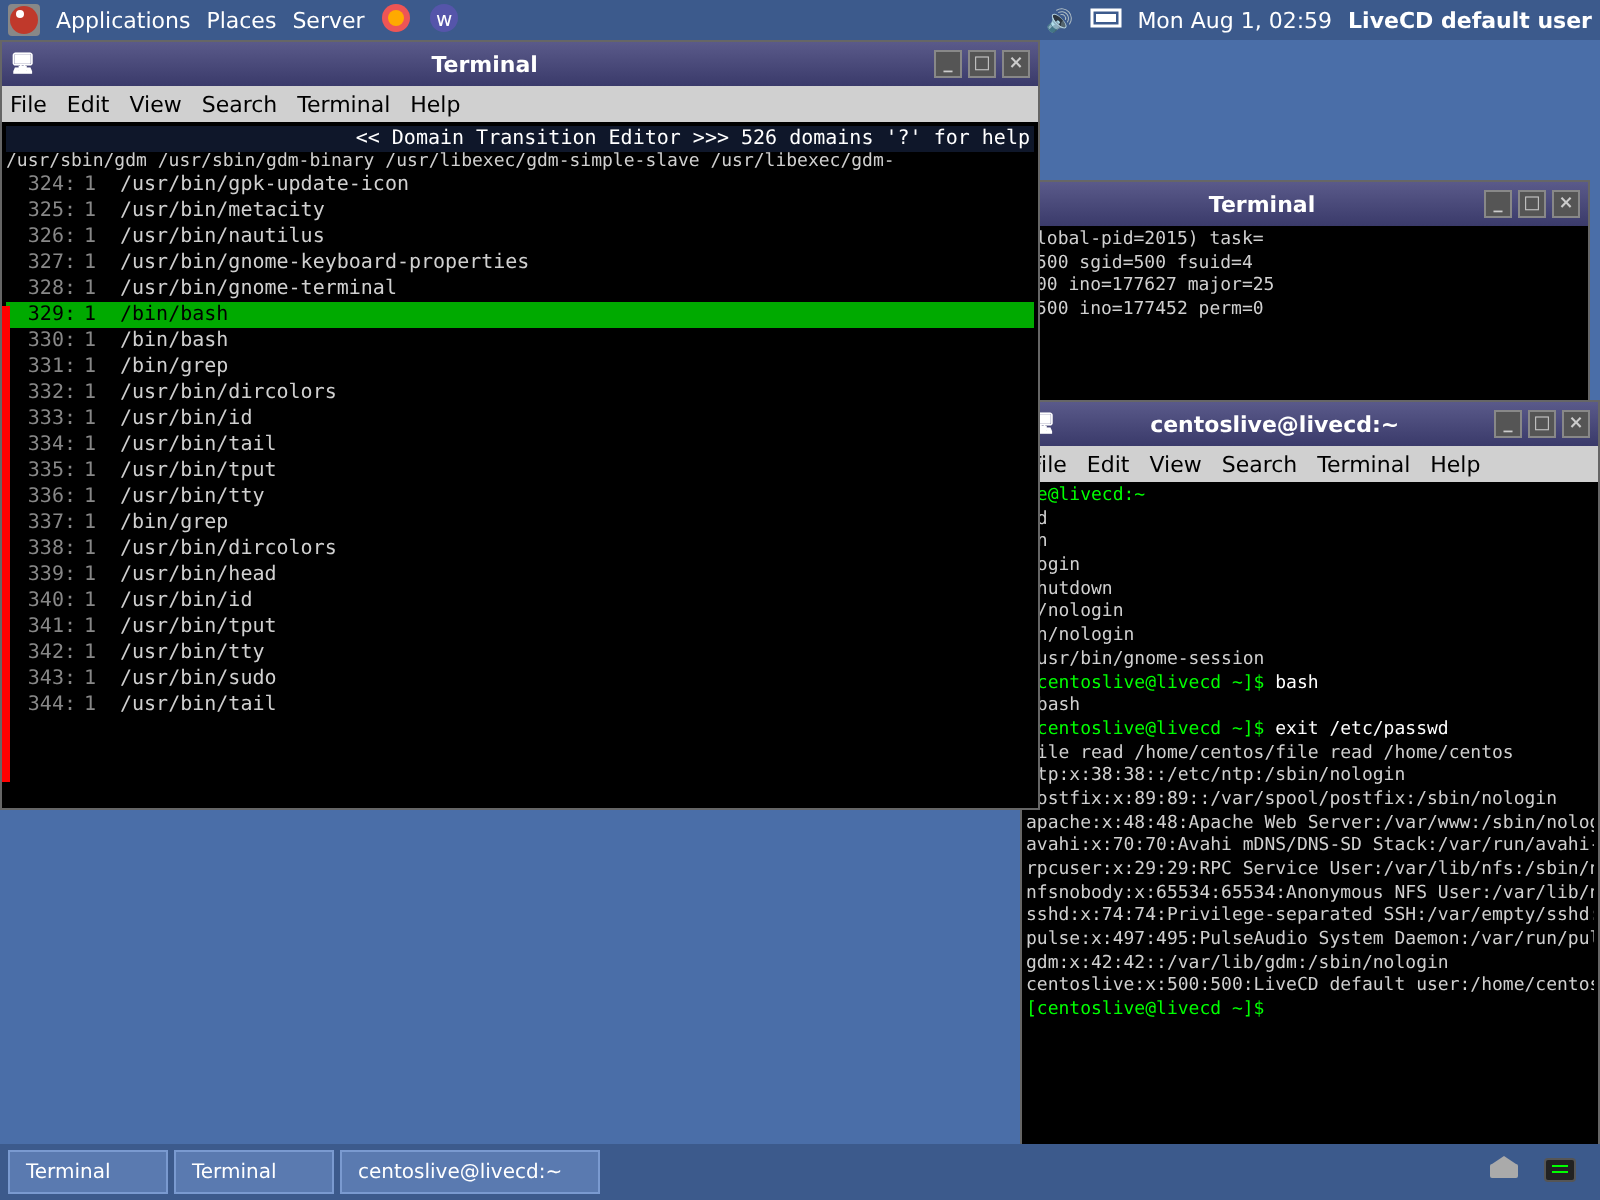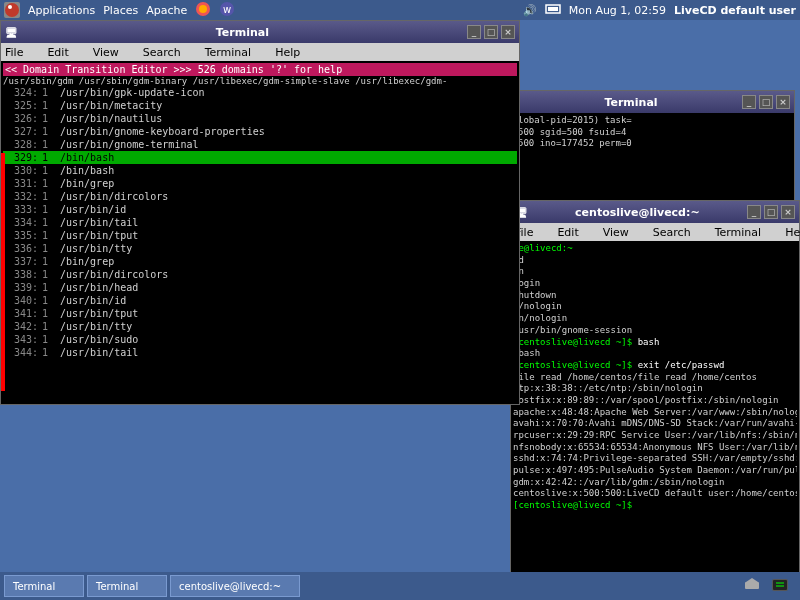--- a/index.html
+++ b/index.html
@@ -123,46 +123,47 @@
       align-items: center;
       justify-content: center;
       cursor: pointer;
     }
     .window-menubar {
       height: 18px;
       background: #d0d0d0;
       display: flex;
       align-items: center;
       padding: 0 4px;
-      gap: 24px;
+      gap: 10px;
       font-size: 11px;
       color: #000;
     }
     .window-menubar span {
       cursor: pointer;
     }
 
     
     .terminal-content {
       background: #000;
       color: #d0d0d0;
       font-family: 'DejaVu Sans Mono', 'Courier New', monospace;
       font-size: 10px;
       overflow: hidden;
       height: calc(100% - 40px);
       padding: 2px;
       position: relative;
     }
 
     .term-header {
-      background: #be185d;
+      background: #0f172a;
       color: #fff;
       padding: 1px 2px;
       white-space: nowrap;
       overflow: hidden;
+      text-align: right;
     }
     .term-path-line {
       color: #d0d0d0;
       white-space: nowrap;
       overflow: hidden;
       font-size: 9px;
     }
 
     .term-rows {
       overflow: hidden;
@@ -314,21 +315,21 @@
   <div id="topbar-left">
     <span class="app-icon">
       
       <svg width="16" height="16" viewBox="0 0 16 16">
           <circle cx="8" cy="8" r="7" fill="#c0392b"></circle>
           <circle cx="6" cy="5" r="2" fill="#fff"></circle>
         </svg>
     </span>
     <span style="color:#fff;cursor:pointer;">Applications</span>
     <span style="color:#fff;cursor:pointer;">Places</span>
-    <span style="color:#fff;cursor:pointer;">Apache</span>
+    <span style="color:#fff;cursor:pointer;">Server</span>
 
     <span style="cursor:pointer;">
       <svg width="16" height="16" viewBox="0 0 16 16">
           <circle cx="8" cy="8" r="7" fill="#e55"></circle>
           <circle cx="8" cy="8" r="4" fill="#fa0"></circle>
         </svg>
     </span>
     <span style="cursor:pointer;">
       <svg width="16" height="16" viewBox="0 0 16 16">
           <circle cx="8" cy="8" r="7" fill="#55a"></circle>
@@ -555,20 +556,21 @@
     <div class="title-text">Terminal</div>
     <div class="window-controls">
       <div class="win-btn">_</div>
       <div class="win-btn">□</div>
       <div class="win-btn">×</div>
     </div>
   </div>
   <div class="terminal-content" id="terminal-info-content" style="position: relative;">
   <div class="term-line" style="color: rgb(208, 208, 208); font-family: &quot;DejaVu Sans Mono&quot;, &quot;Courier New&quot;, monospace; font-size: 9px;">lobal-pid=2015) task=</div>
       <div class="term-line" style="color: rgb(208, 208, 208); font-family: &quot;DejaVu Sans Mono&quot;, &quot;Courier New&quot;, monospace; font-size: 9px;">500 sgid=500 fsuid=4</div>
+      <div class="term-line" style="color: rgb(208, 208, 208); font-family: &quot;DejaVu Sans Mono&quot;, &quot;Courier New&quot;, monospace; font-size: 9px;">00 ino=177627 major=25</div>
       <div class="term-line" style="color: rgb(208, 208, 208); font-family: &quot;DejaVu Sans Mono&quot;, &quot;Courier New&quot;, monospace; font-size: 9px;">500 ino=177452 perm=0</div>
     </div>
 </div>
 
 <div id="terminal-centoslive">
   <div class="window-titlebar">
     <div class="window-controls">
       <span style="font-size:10px;">🖥</span>
     </div>
     <div class="title-text">centoslive@livecd:~</div>

